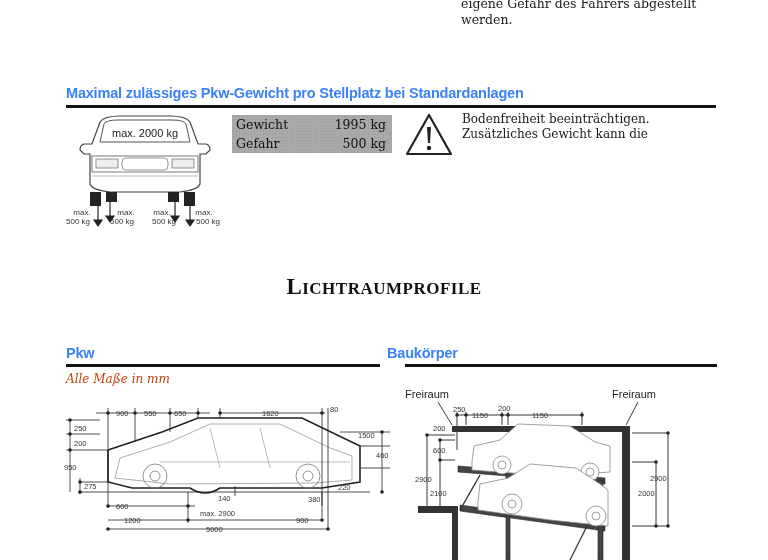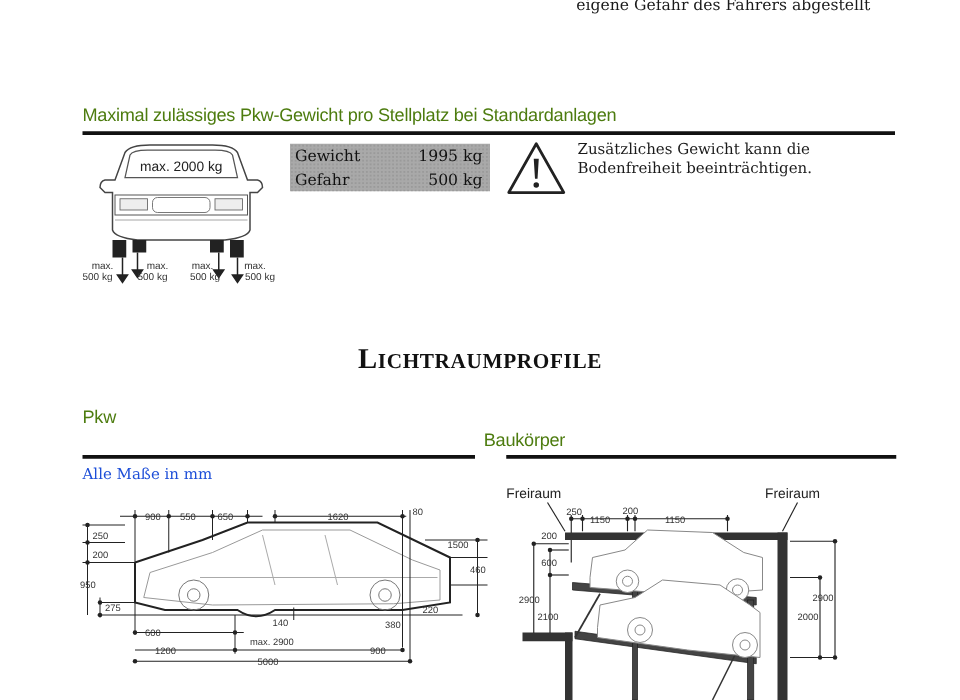--- a/index.html
+++ b/index.html
@@ -7,21 +7,21 @@
     width: 768px; height: 560px; overflow: hidden; position: relative;
     background: #ffffff; color: #111;
     font-family: "Liberation Sans", sans-serif;
   }
   .abs { position: absolute; }
   .top-note {
     left: 461px; top: -4px; width: 280px; font-size: 12.5px; line-height: 16px;
     font-family: "DejaVu Serif", "Liberation Serif", serif; color: #1a1a1a;
   }
   .section-title {
-    font-weight: normal; font-size: 14.5px; letter-spacing: -0.2px; color: #4d7c0f;
+    font-weight: bold; font-size: 14.5px; letter-spacing: -0.2px; color: #3b82f6;
   }
   .rule { background: #111; height: 3px; }
   .weight-box {
     left: 232px; top: 115px; width: 160px; height: 38px;
     background: #a9a9a9;
     background-image: radial-gradient(#9a9a9a 1px, transparent 1px);
     background-size: 3px 3px;
     font-family: "DejaVu Serif", "Liberation Serif", serif;
     font-size: 12.5px; color: #111;
   }
@@ -30,29 +30,30 @@
     left: 462px; top: 112px; width: 260px; font-size: 12px; line-height: 15px;
     font-family: "DejaVu Serif", "Liberation Serif", serif; color: #1a1a1a;
   }
   .main-heading {
     left: 0; width: 768px; top: 274px; text-align: center;
     font-family: "Liberation Serif", serif; font-weight: bold;
     font-size: 17px; letter-spacing: 0.5px; color: #111;
   }
   .main-heading .big { font-size: 23px; }
   .sub-note {
-    font-family: "DejaVu Serif", "Liberation Serif", serif; font-size: 12px; color: #1d4ed8;
+    font-family: "DejaVu Serif", "Liberation Serif", serif; font-size: 12px; color: #c2410c; font-style: italic;
   }
   svg text { font-family: "Liberation Sans", sans-serif; }
 </style>
 </head>
 <body>
 
 <div class="abs top-note">
   <div>eigene Gefahr des Fahrers abgestellt</div>
+  <div>werden.</div>
 </div>
 
 <div class="abs section-title" style="left:66px; top:85px;">Maximal zulässiges Pkw-Gewicht pro Stellplatz bei Standardanlagen</div>
 <div class="abs rule" style="left:66px; top:105px; width:650px;"></div>
 
 <svg class="abs" style="left:60px; top:112px;" width="170" height="120" viewBox="0 0 170 120">
 
   <path d="M40 10 Q44 4 60 4 L110 4 Q126 4 130 10 L138 32 L146 32 Q150 33 150 38 L146 42 L140 42 L140 72 Q138 78 120 80 L50 80 Q32 78 30 72 L30 42 L24 42 L20 38 Q20 33 24 32 L32 32 Z" fill="#fff" stroke="#444" stroke-width="1.2"></path>
 
   <path d="M44 12 Q46 8 58 8 L112 8 Q124 8 126 12 L130 30 L40 30 Z" fill="#fff" stroke="#555" stroke-width="1"></path>
@@ -101,29 +102,29 @@
     <span>500 kg</span>
   </div>
 </div>
 
 <svg class="abs" style="left:404px; top:112px;" width="50" height="46" viewBox="0 0 50 46">
   <path d="M25 3 L47 42 L3 42 Z" fill="#fff" stroke="#222" stroke-width="2.2" stroke-linejoin="round"></path>
   <path d="M23 15 L27 15 L26 31 L24 31 Z" fill="#222"></path>
   <circle cx="25" cy="36" r="2.2" fill="#222"></circle>
 </svg>
 <div class="abs warn-text">
+  <div>Bodenfreiheit beeinträchtigen.</div>
   <div>Zusätzliches Gewicht kann die</div>
-  <div>Bodenfreiheit beeinträchtigen.</div>
 </div>
 
 <div class="abs main-heading">
   <span class="big">L</span><span>ICHTRAUMPROFILE</span>
 </div>
 
-<div class="abs section-title" style="left:66px; top:326px;">Pkw</div>
+<div class="abs section-title" style="left:66px; top:345px;">Pkw</div>
 <div class="abs rule" style="left:66px; top:364px; width:314px;"></div>
 <div class="abs sub-note" style="left:66px; top:372px;">Alle Maße in mm</div>
 
 <svg class="abs" style="left:60px; top:398px;" width="330" height="135" viewBox="0 0 330 135">
   <g stroke="#222" stroke-width="0.8" fill="none">
 
     <path d="M48 52 L48 84 L72 90 L130 90 Q145 100 160 90 L262 90 L300 84 L300 48 L242 20 L138 20 L102 34 L48 52" stroke-width="1.6"></path>
 
     <path d="M55 80 L60 60 L110 44 L150 26 L220 26 L270 50 L292 58 L292 82 L255 85 L110 86 Z" stroke="#999" stroke-width="0.8"></path>
     <circle cx="95" cy="78" r="12" stroke="#777"></circle>

